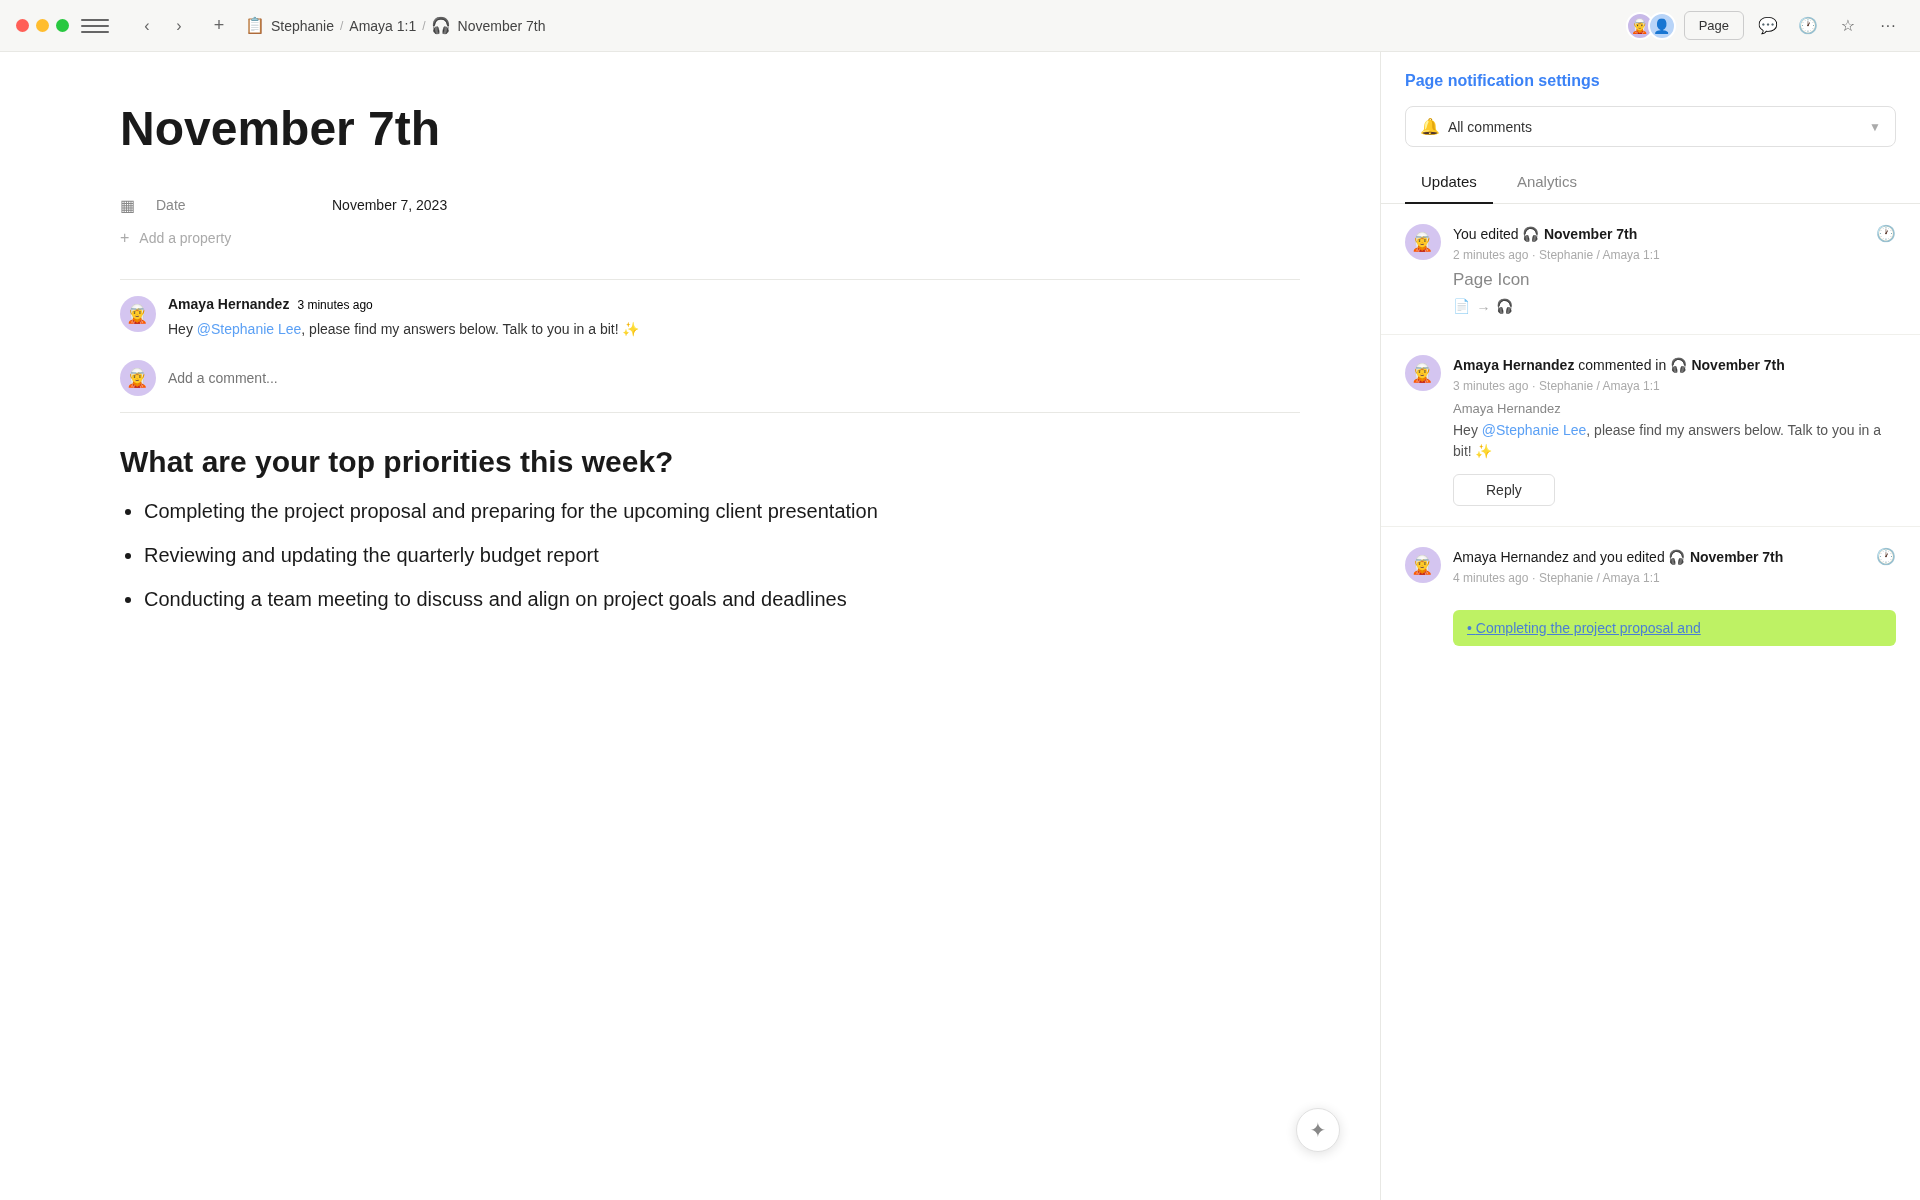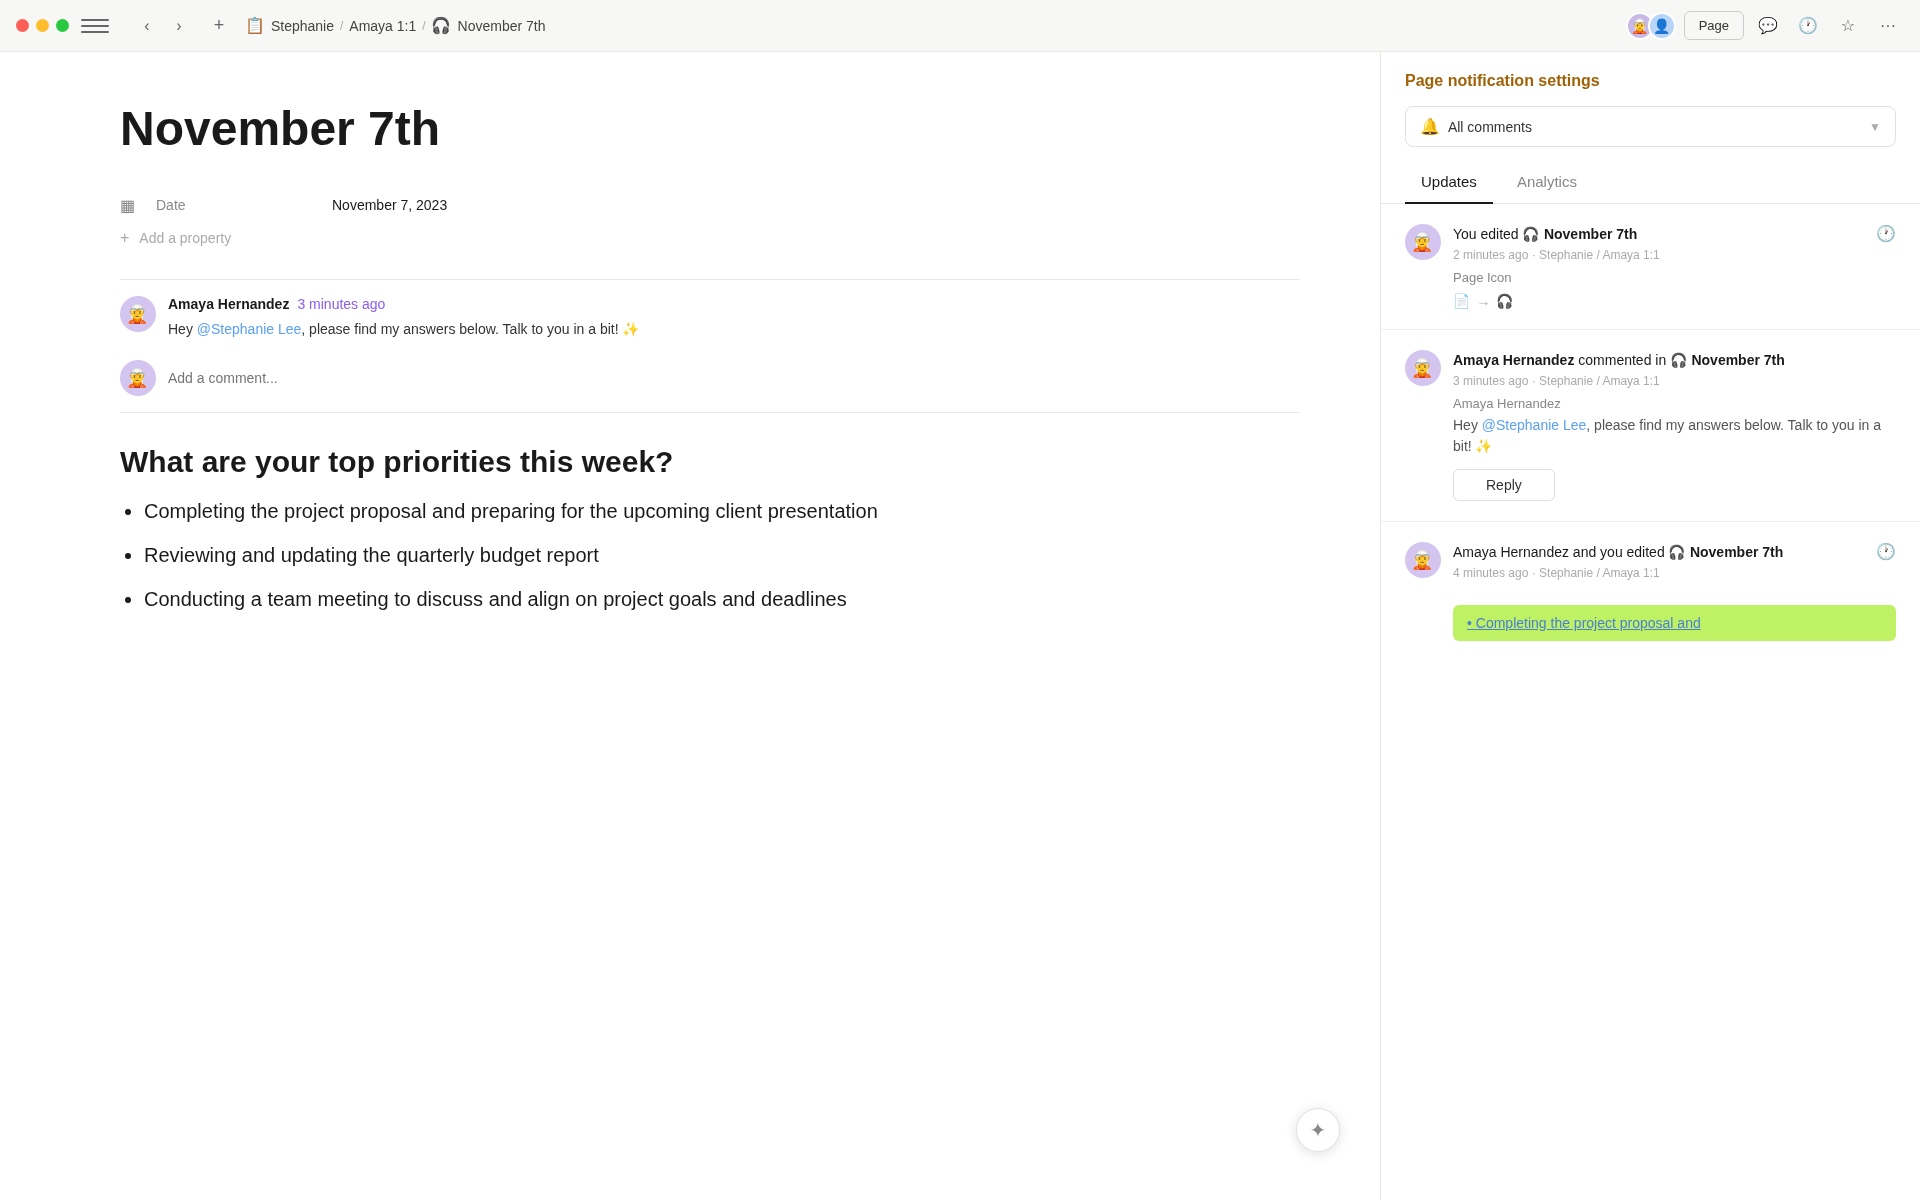--- a/index.html
+++ b/index.html
@@ -220,22 +220,22 @@
       display: flex;
       align-items: baseline;
       gap: 8px;
       margin-bottom: 6px;
     }
     .comment-author {
       font-weight: 600;
       font-size: 14px;
     }
     .comment-time {
-      font-size: 14px;
-      color: #8b5cf6;
+      font-size: 12px;
+      color: #000000;
     }
     .comment-text {
       font-size: 14px;
       line-height: 1.6;
       color: #333;
     }
     .comment-mention {
       color: #5ba0f5;
     }
     .comment-input-row {
@@ -301,21 +301,21 @@
     }
 
     .panel-header {
       padding: 20px 24px 0 24px;
       border-bottom: 1px solid #e8e8e4;
     }
 
     .panel-title {
       font-size: 16px;
       font-weight: 600;
-      color: #a16207;
+      color: #3b82f6;
       margin-bottom: 16px;
     }
 
     .notification-dropdown {
       display: flex;
       align-items: center;
       justify-content: space-between;
       border: 1px solid #e0e0e0;
       border-radius: 8px;
       padding: 10px 14px;
@@ -405,21 +405,21 @@
     }
 
     .activity-detail {
       margin-left: 48px;
     }
 
     .page-icon-change {
       display: flex;
       align-items: center;
       gap: 6px;
-      font-size: 13px;
+      font-size: 17px;
       color: #888;
       margin-bottom: 8px;
     }
     .icon-change-icons {
       display: flex;
       align-items: center;
       gap: 6px;
     }
     .icon-arrow { color: #aaa; font-size: 14px; }
 

